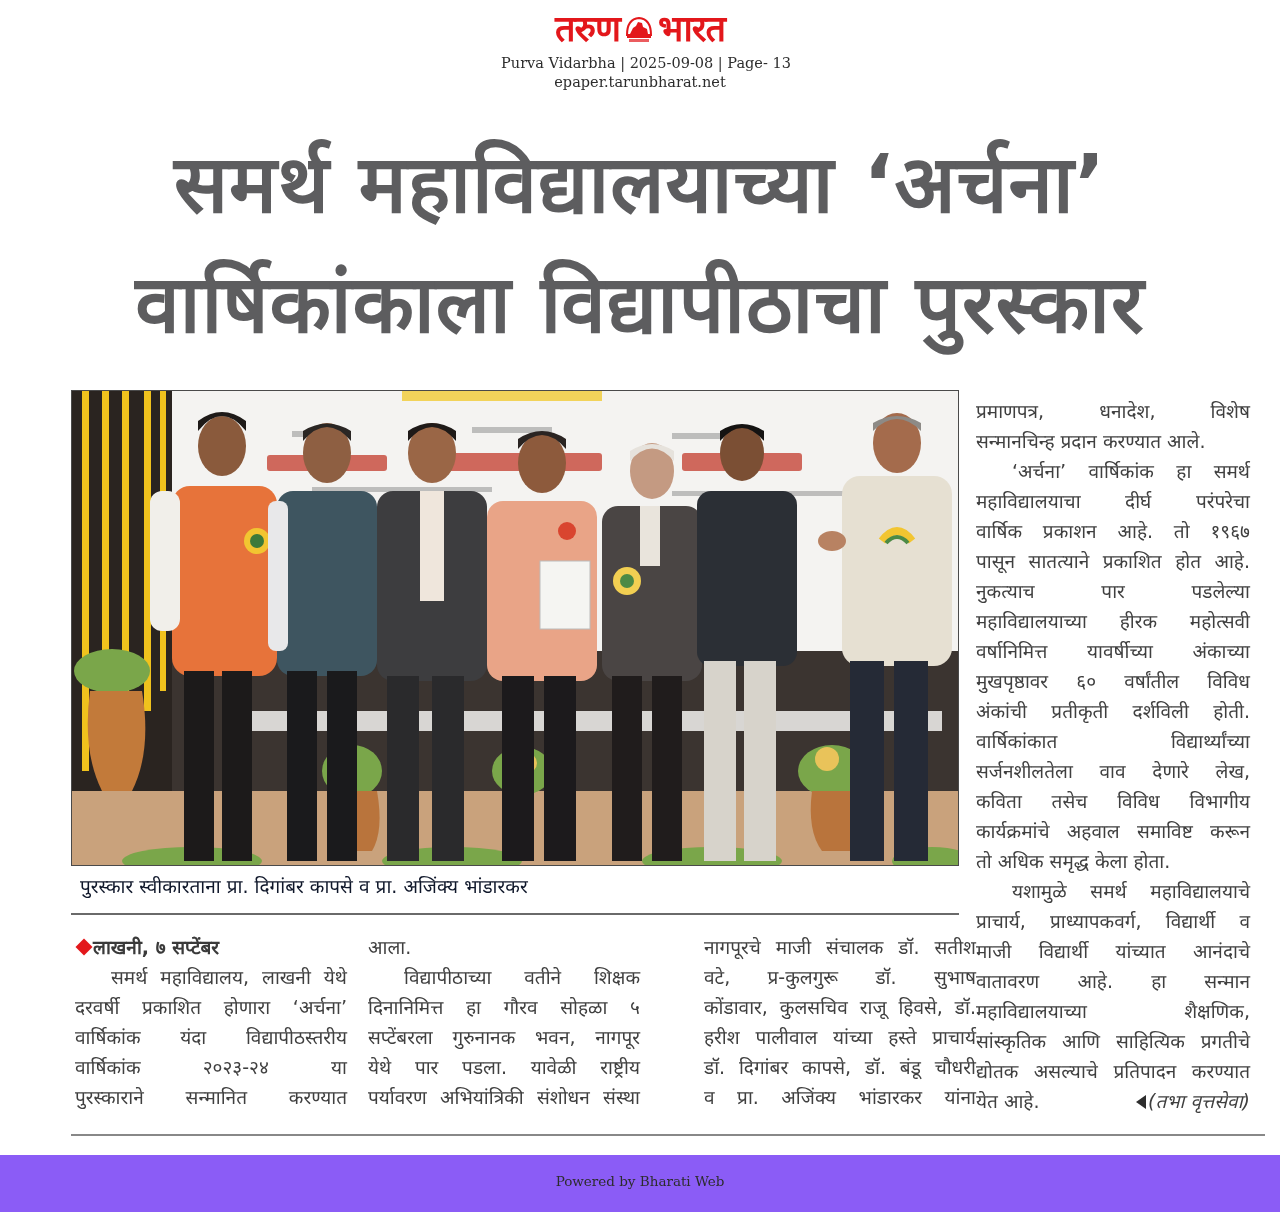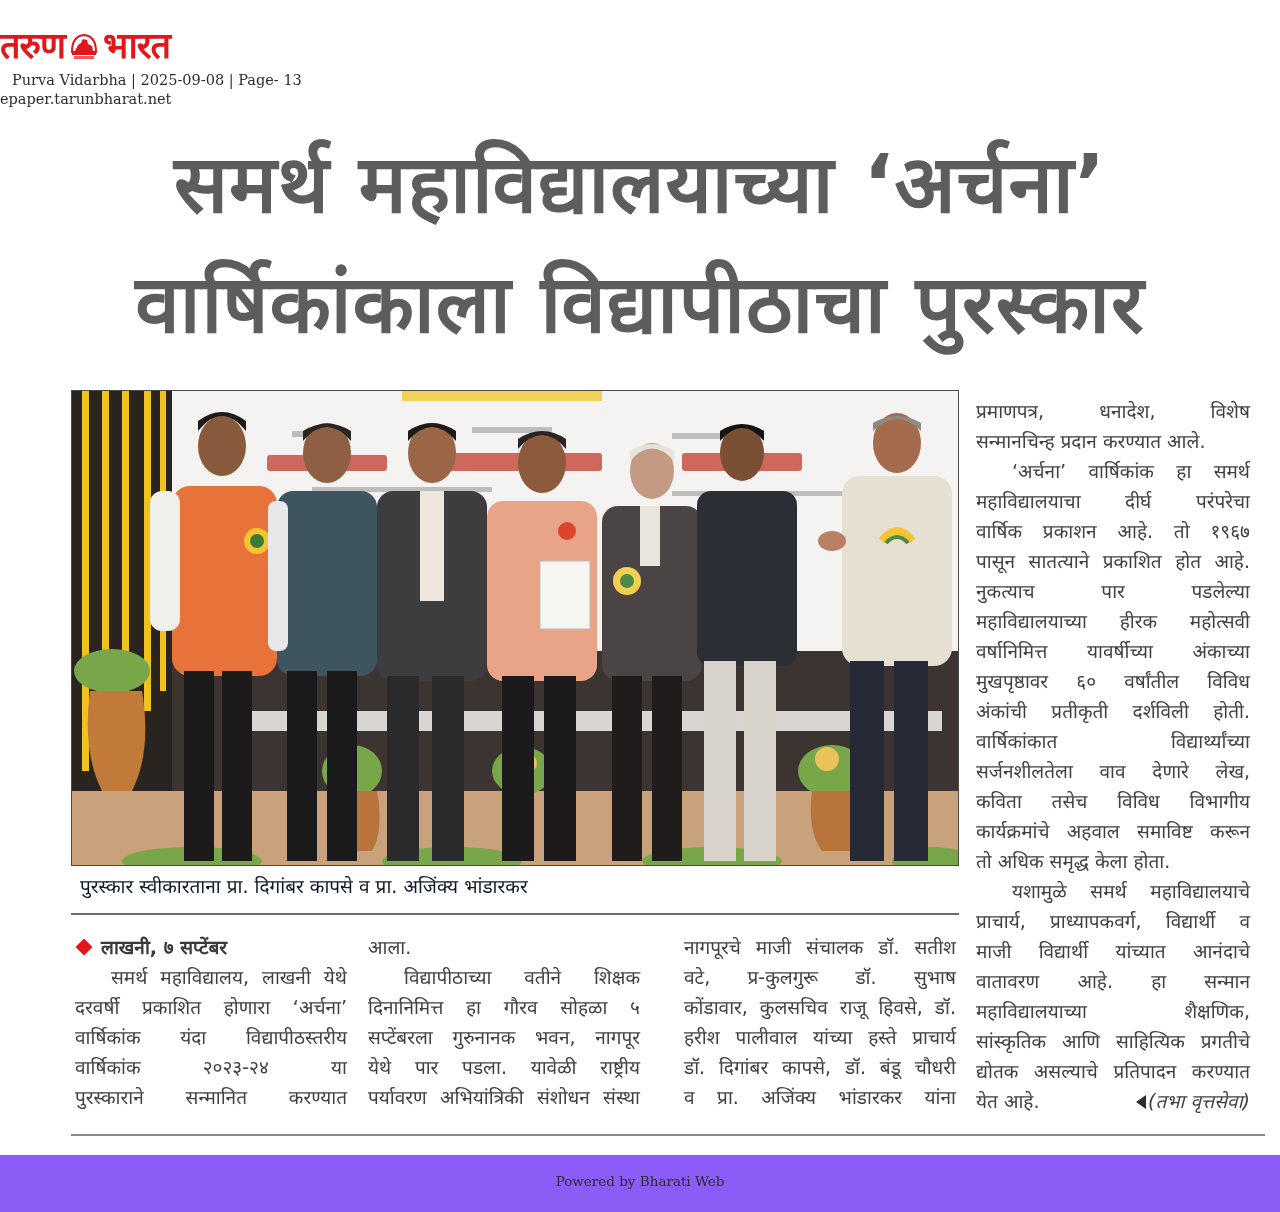--- a/index.html
+++ b/index.html
@@ -1,20 +1,20 @@
 <!DOCTYPE html>
 <html><head>
 <meta charset="utf-8">
 <style>
   * { box-sizing: border-box; margin: 0; padding: 0; }
   html, body { width: 1280px; height: 1212px; background: #ffffff; overflow: hidden; }
   body { position: relative; font-family: "DejaVu Sans", sans-serif; color: #3b3b3b; }
 
   
-  .masthead { position: absolute; top: 25px; left: 0; width: 1280px; text-align: left; }
+  .masthead { position: absolute; top: 8px; left: 0; width: 1280px; text-align: center; }
   .logo { display: inline-flex; align-items: center; height: 42px; gap: 4px; }
   .logo-word { font-family: "DejaVu Sans", sans-serif; font-weight: bold; font-size: 36px; color: #e3171b; letter-spacing: -1px; line-height: 42px; }
   .logo-emblem { width: 30px; height: 32px; position: relative; }
   .logo-emblem svg { width: 30px; height: 32px; }
   .mast-meta { font-family: "DejaVu Serif", serif; font-size: 14.5px; color: #2d2d2d; margin-top: 4px; line-height: 19px; padding-left: 12px; }
   .mast-url { font-family: "DejaVu Serif", serif; font-size: 14.5px; color: #2d2d2d; line-height: 18px; }
 
   
   .headline { position: absolute; left: 0; width: 1280px; text-align: center; color: #5d5d5f; font-weight: bold; font-family: "DejaVu Sans", sans-serif; }
   .headline.l1 { top: 130px; font-size: 80px; line-height: 110px; letter-spacing: 1px; }
@@ -26,24 +26,24 @@
   .caption { position: absolute; left: 80px; top: 872px; font-size: 19px; color: #0f172a; line-height: 28px; white-space: nowrap; }
   .rule-under-photo { position: absolute; left: 71px; top: 913px; width: 888px; height: 2px; background: #6a6a6a; }
 
   
   .col { position: absolute; font-size: 19px; line-height: 30px; color: #3f3f3f; text-align: justify; text-align-last: auto; }
   .col .line { display: block; text-align: justify; text-align-last: justify; white-space: nowrap; }
   .col .line.last { text-align-last: left; }
 
   .col-a { left: 75px; top: 932px; width: 272px; }
   .col-b { left: 368px; top: 932px; width: 272px; }
-  .col-c { left: 684px; top: 932px; width: 272px; }
+  .col-c { left: 704px; top: 932px; width: 272px; }
   .col-d { left: 976px; top: 396px; width: 274px; }
 
-  .dateline { display: flex; align-items: center; gap: 8px; font-weight: bold; color: #3a3a3a; }
+  .dateline { display: flex; align-items: center; font-weight: bold; color: #3a3a3a; }
   .diamond { width: 12px; height: 12px; background: #e3171b; transform: rotate(45deg); margin-left: 3px; margin-right: 3px; }
 
   .credit { font-style: italic; }
   .tri { display: inline-block; width: 0; height: 0; border-top: 7px solid transparent; border-bottom: 7px solid transparent; border-right: 10px solid #2e2e2e; vertical-align: -1px; margin-right: 2px; }
 
   .rule-bottom { position: absolute; left: 71px; top: 1134px; width: 1194px; height: 2px; background: #888888; }
 
   
   .footer { position: absolute; left: 0; top: 1155px; width: 1280px; height: 57px; background: #8b5cf6; text-align: center; }
   .footer span { font-family: "DejaVu Serif", serif; font-size: 13.5px; color: #2c2c2c; line-height: 52px; }

